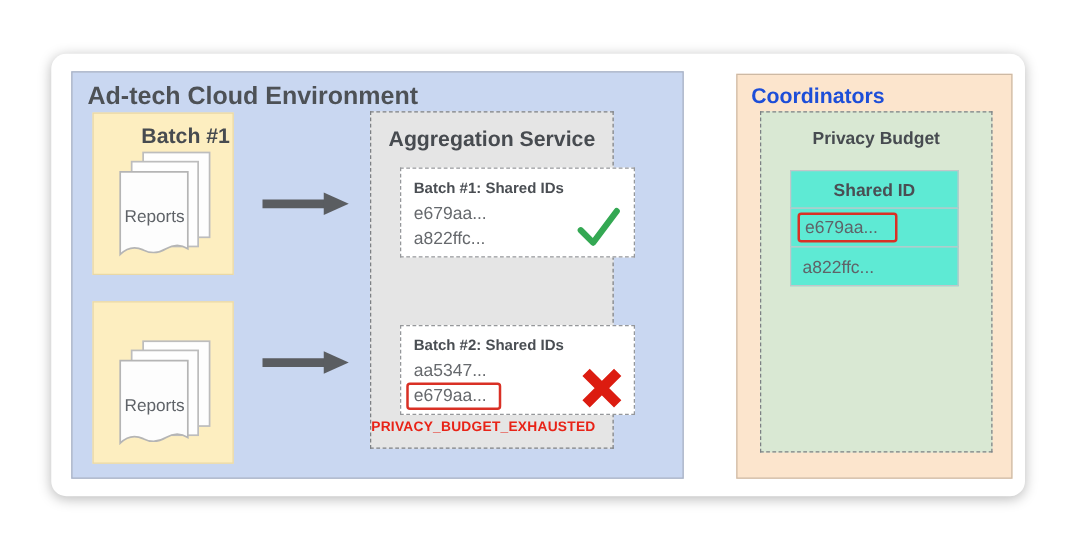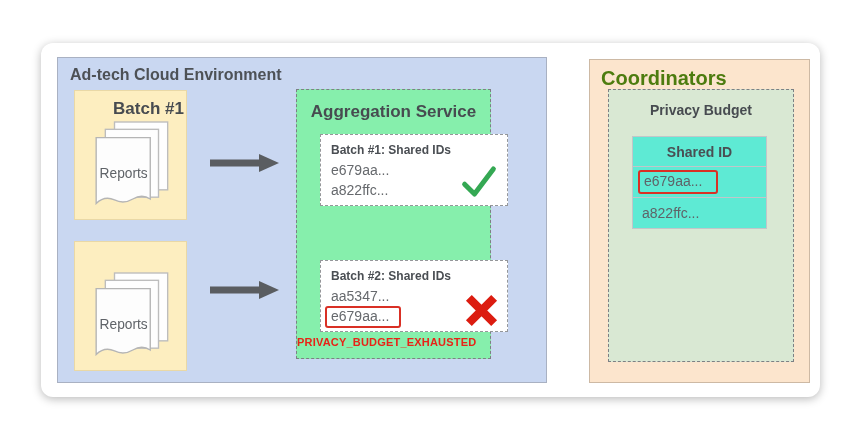--- a/index.html
+++ b/index.html
@@ -21,21 +21,21 @@
 
   
   .adtech-box {
     position: absolute; left: 16px; top: 14px;
     width: 490px; height: 326px;
     background: #c9d7f1;
     border: 1px solid #a9b1c2;
   }
   .adtech-title {
     position: absolute; left: 12px; top: 8px;
-    font-size: 16px; font-weight: bold; color: #4d5156;
+    font-size: 20px; font-weight: bold; color: #4d5156;
   }
 
   .batch {
     position: absolute; left: 16px;
     width: 113px; height: 130px;
     background: #fdeec0;
     border: 1px solid #e9d8a6;
   }
   .batch1 { top: 32px; padding-left: 36px; }
   .batch2 { top: 183px; }
@@ -46,21 +46,21 @@
   .reports-icon { position: absolute; left: 12px; top: 26px; width: 88px; height: 98px; }
 
   .arrow { position: absolute; left: 150px; width: 72px; height: 22px; }
   .arrow1 { top: 94px; }
   .arrow2 { top: 221px; }
 
   
   .agg-box {
     position: absolute; left: 238px; top: 31px;
     width: 195px; height: 270px;
-    background: #86efac;
+    background: #e5e5e5;
     border: 1.5px dashed #7d8084;
   }
   .agg-title {
     text-align: center; margin-top: 12px;
     font-size: 17px; font-weight: bold; color: #474b50;
   }
   .result-box {
     position: absolute; left: 23px;
     width: 188px; height: 72px;
     background: #ffffff;
@@ -88,21 +88,21 @@
 
   
   .coord-box {
     position: absolute; left: 548px; top: 16px;
     width: 221px; height: 324px;
     background: #fce5cd;
     border: 1px solid #cdb9a4;
   }
   .coord-title {
     position: absolute; left: 11px; top: 7px;
-    font-size: 20px; font-weight: bold; color: #4d7c0f;
+    font-size: 17px; font-weight: bold; color: #1d4ed8;
   }
   .pb-box {
     position: absolute; left: 18px; top: 29px;
     width: 186px; height: 273px;
     background: #d9e8d3;
     border: 1.5px dashed #7d8084;
   }
   .pb-title {
     text-align: center; margin-top: 12px;
     font-size: 14px; font-weight: bold; color: #474b50;

